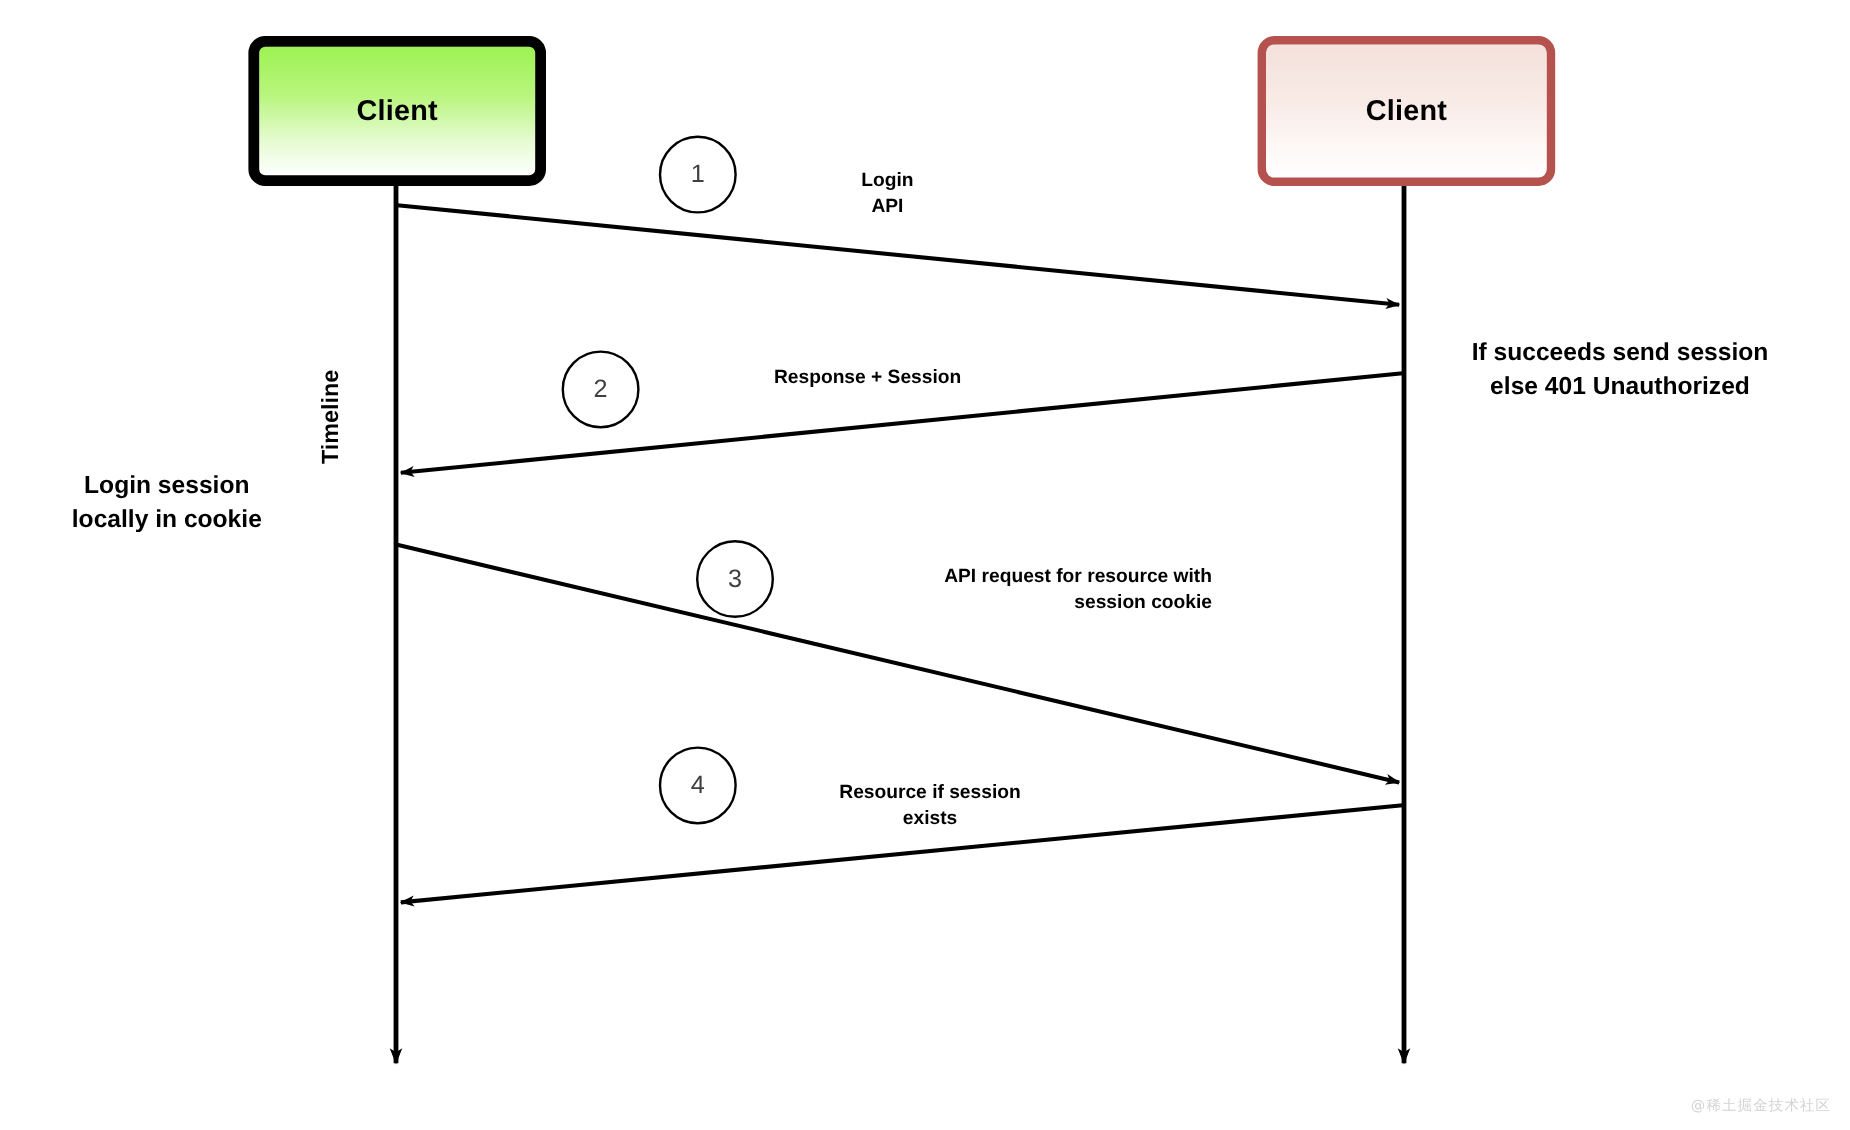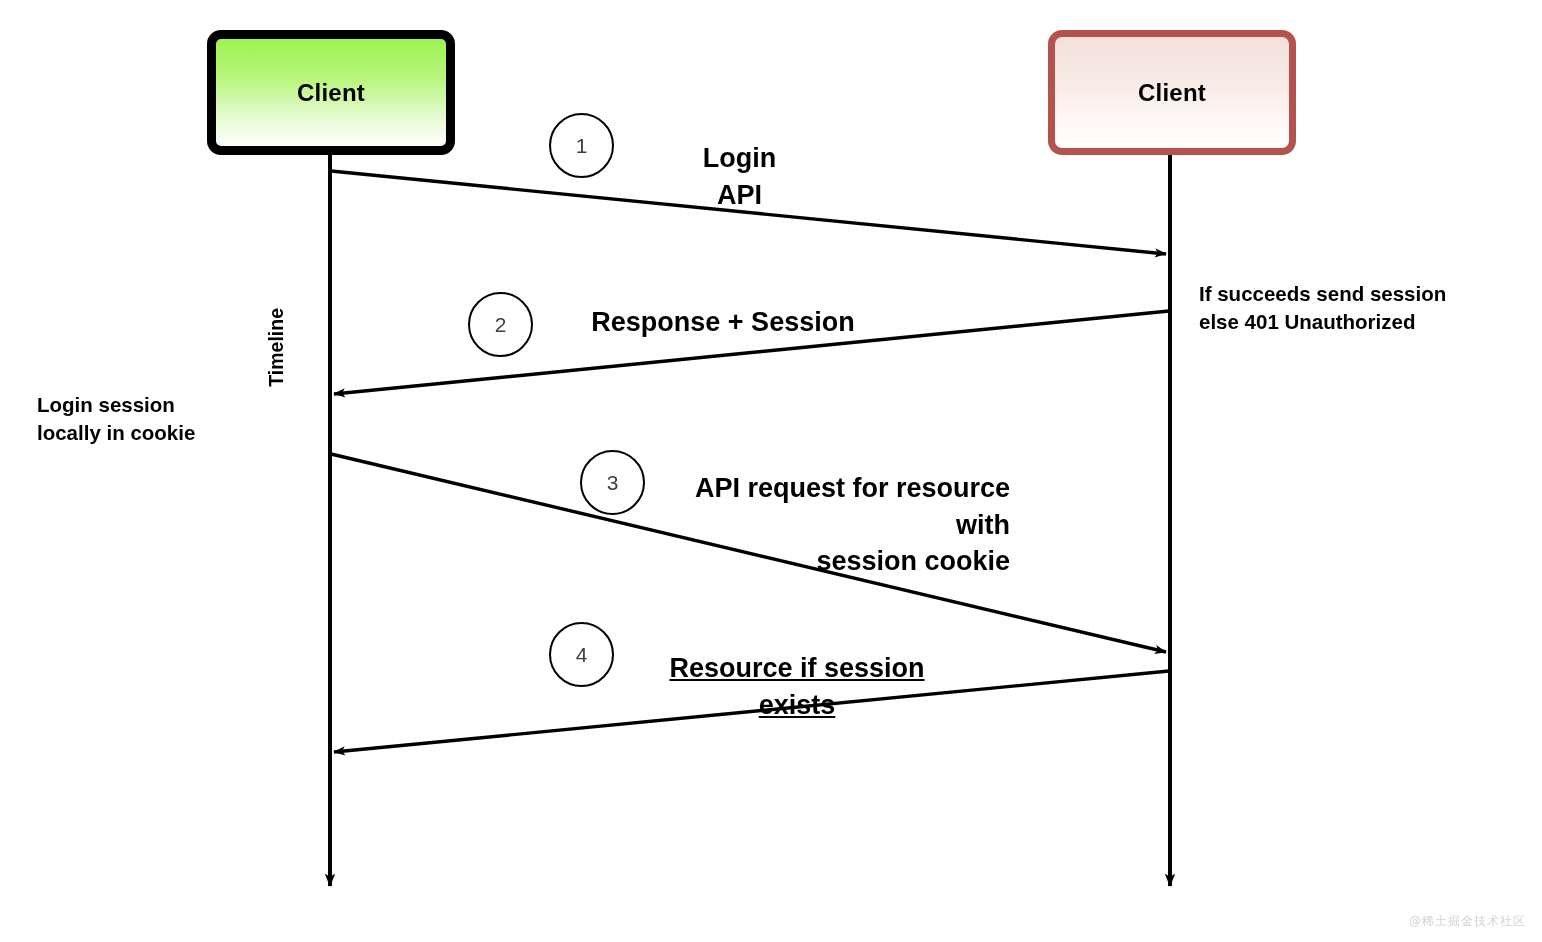--- a/index.html
+++ b/index.html
@@ -52,34 +52,34 @@
     top: 50%;
     transform: translateY(-50%);
     text-align: center;
     font-size: 24px;
     font-weight: bold;
     color: #000000;
     letter-spacing: 0.2px;
   }
   .msg-label {
     position: absolute;
-    font-size: 27px;
+    font-size: 16px;
     font-weight: bold;
     color: #000000;
     line-height: 1.36;
     text-align: center;
     white-space: pre-line;
   }
   .note-label {
     position: absolute;
     font-size: 20.5px;
     font-weight: bold;
     color: #000000;
     line-height: 1.36;
-    text-align: left;
+    text-align: center;
     white-space: pre-line;
   }
   .step-num {
     position: absolute;
     width: 100%;
     text-align: center;
     font-size: 21px;
     color: #3f3f3f;
     font-weight: normal;
   }
@@ -165,21 +165,21 @@
 
   <div class="step-circle" style="left:580px; top:450px; width:65px; height:65px;">
     <span class="step-num">3</span>
   </div>
   <div class="msg-label" style="left:660px; top:470px; width:350px;text-align:right;">API request for resource with
 session cookie</div>
 
   <div class="step-circle" style="left:549px; top:622px; width:65px; height:65px;">
     <span class="step-num">4</span>
   </div>
-  <div class="msg-label" style="left:652px; top:650px; width:290px;text-decoration:underline;">Resource if session
+  <div class="msg-label" style="left:630px; top:650px; width:290px;">Resource if session
 exists</div>
 
   <div class="note-label" style="left:1199px; top:280px; width:302px;">If succeeds send session
 else 401 Unauthorized</div>
 
   <div class="note-label" style="left:37px; top:391px; width:204px;">Login session
 locally in cookie</div>
 
   <div id="timeline-label">Timeline</div>
 

